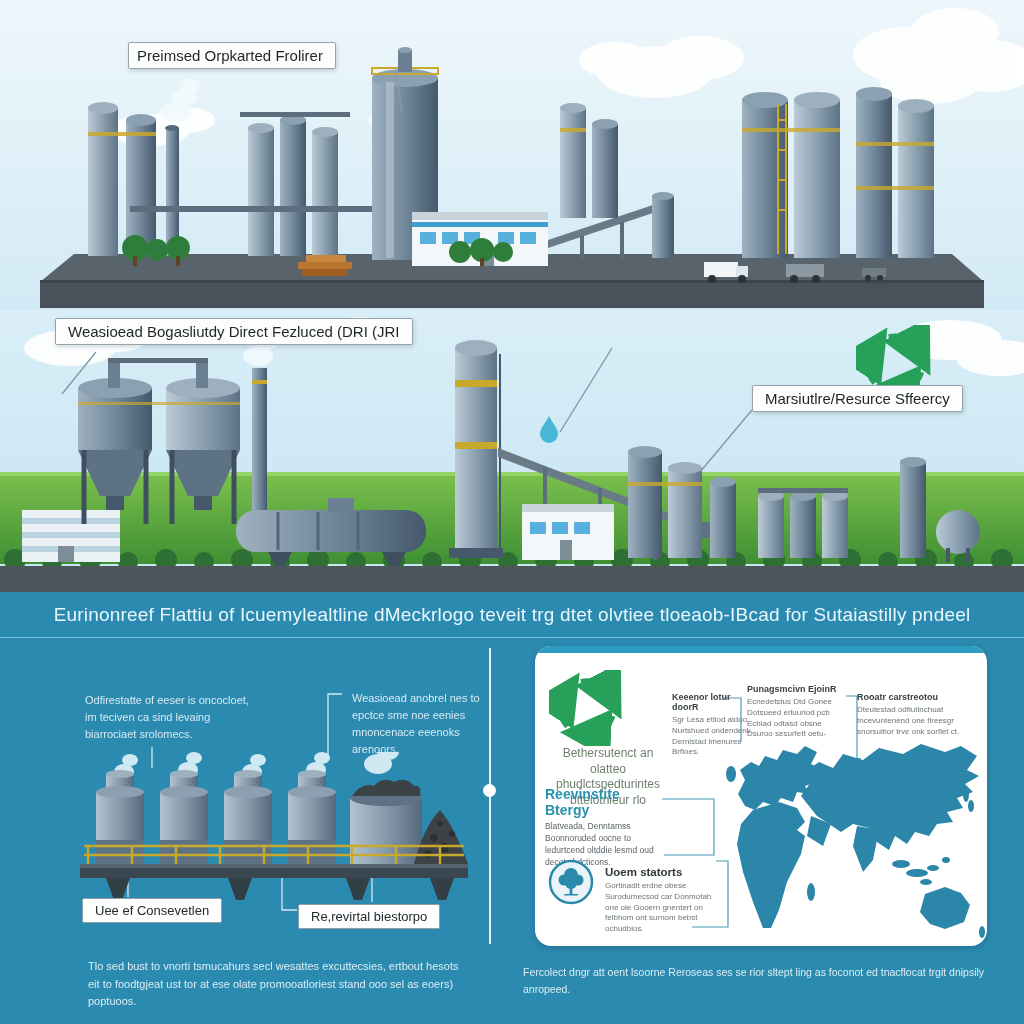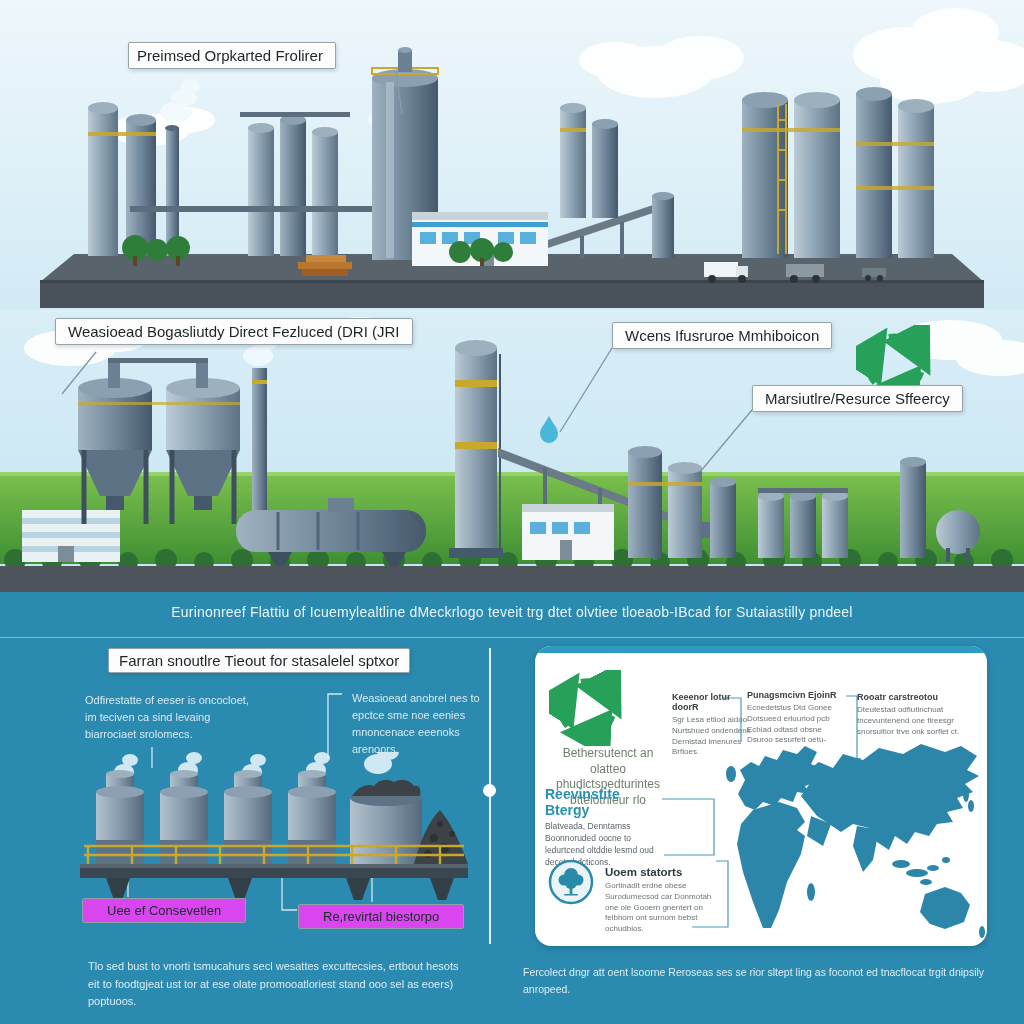--- a/index.html
+++ b/index.html
@@ -8,21 +8,21 @@
   .sec{position:absolute;left:0;width:1024px;}
   .sec-top{top:0;height:310px;background:linear-gradient(#eef7fb,#d2eaf5);}
   .sec-mid{top:310px;height:282px;background:linear-gradient(#d9eef7,#c6e5f2);}
   .sec-bottom{top:592px;height:432px;background:#2b8ab0;}
   .sec svg.scene{position:absolute;left:0;top:0;}
   .callout{position:absolute;background:#fdfdfd;border:1px solid #95a3aa;border-radius:2px;
            padding:4px 12px;font-size:15px;color:#1d2529;box-shadow:1px 2px 4px rgba(30,50,60,.18);
            white-space:nowrap;z-index:5;}
   .callout.small{font-size:13px;padding:3px 10px;}
   .banner{position:absolute;top:12px;left:0;width:1024px;text-align:center;
-          font-size:14px;color:#e9f6fb;letter-spacing:.2px;z-index:4;}
+          font-size:19px;color:#e9f6fb;letter-spacing:.2px;z-index:4;}
   .rule{position:absolute;top:45px;left:0;width:1024px;height:1px;background:rgba(215,240,249,.5);z-index:3;}
   .note{position:absolute;color:#d9eaf2;font-size:11px;line-height:1.55;z-index:4;}
   .vdivider{position:absolute;left:489px;top:56px;width:2px;height:296px;background:rgba(255,255,255,.85);z-index:3;}
   .vdot{position:absolute;left:483px;top:192px;width:13px;height:13px;border-radius:50%;background:#fff;z-index:4;}
   .panel{position:absolute;left:535px;top:54px;width:452px;height:300px;background:#ffffff;
          border-radius:16px;overflow:hidden;box-shadow:0 2px 6px rgba(10,40,55,.25);z-index:4;}
   .panel-topbar{position:absolute;top:0;left:0;width:100%;height:7px;background:#2e9cc2;}
   .panel-title{position:absolute;top:16px;left:62px;font-size:26px;font-weight:700;
                color:#15191b;letter-spacing:.4px;}
   .pcol{position:absolute;z-index:3;}
@@ -34,22 +34,22 @@
   .sub1 h3{margin:4px 0 3px 0;font-size:14px;font-weight:700;color:#2892ae;}
   .sub1 p{margin:0;font-size:8.5px;color:#5a646a;line-height:1.4;}
   .sub2{position:absolute;left:70px;top:208px;width:120px;z-index:3;}
   .sub2 h4{margin:12px 0 3px 0;font-size:11.5px;font-weight:700;color:#2f3a40;}
   .sub2 p{margin:0;font-size:8px;color:#6b7478;line-height:1.35;}
   .tree-badge{position:absolute;left:12px;top:212px;z-index:3;}
   .map-wrap{position:absolute;right:-6px;bottom:-4px;z-index:1;}
   .footer-cap{position:absolute;color:#dcedf4;z-index:4;line-height:1.6;}
   .fc-left{left:88px;top:366px;width:372px;font-size:11px;}
   .fc-right{left:523px;top:372px;width:478px;font-size:10.5px;}
-  .boxlabel{position:absolute;background:#d946ef;border:1px solid #8fa0a8;border-radius:2px;
-            padding:4px 24px;font-size:13px;color:#202a2f;white-space:nowrap;z-index:5;}
+  .boxlabel{position:absolute;background:#ffffff;border:1px solid #8fa0a8;border-radius:2px;
+            padding:4px 12px;font-size:13px;color:#202a2f;white-space:nowrap;z-index:5;}
   .recycle-mid{position:absolute;left:856px;top:15px;z-index:5;}
   .panel-recycle{position:absolute;left:14px;top:24px;z-index:3;}
 </style>
 </head>
 <body>
 
 <div class="stage">
 
   <div class="sec sec-top">
     <svg class="scene" width="1024" height="310" viewBox="0 0 1024 310">
@@ -385,42 +385,40 @@
           <path d="M0,0 L6,3 L0,6 Z" fill="#27a05a"></path>
         </marker>
       </defs>
       <g stroke="#27a05a" stroke-width="9" fill="none">
         <path d="M -6,-26 A 27,27 0 0 1 24,-12" marker-end="url(#ah1)"></path>
         <path d="M -6,-26 A 27,27 0 0 1 24,-12" marker-end="url(#ah1)" transform="rotate(120)"></path>
         <path d="M -6,-26 A 27,27 0 0 1 24,-12" marker-end="url(#ah1)" transform="rotate(240)"></path>
       </g>
     </svg>
     <div class="callout" style="left:55px;top:8px;"><span>Weasioead Bogasliutdy Direct Fezluced (DRI (JRI</span></div>
-    <div class="callout" style="left:612px;top:12px;"><span>Wcens Ifusruroe Mmhiboicon</span></div>
     <div class="callout" style="left:752px;top:75px;"><span>Marsiutlre/Resurce Sffeercy</span></div>
   </div>
 
   <div class="sec sec-bottom">
     <div class="banner">Eurinonreef Flattiu of Icuemylealtline dMeckrlogo teveit trg dtet olvtiee tloeaob-IBcad for Sutaiastilly pndeel</div>
     <div class="rule"></div>
 
     <svg class="scene" width="1024" height="432" viewBox="0 0 432" style="width:1024px;height:432px;">
       <g stroke="#e6f2f7" stroke-width="1.3" fill="none" opacity=".9">
         <path d="M152,155 V176"></path>
         <path d="M342,102 H328 V166"></path>
         <path d="M128,284 V305"></path>
         <path d="M282,284 V318 H297"></path>
         <path d="M372,284 V310"></path>
       </g>
     </svg>
 
     <div class="vdivider"></div>
     <div class="vdot"></div>
 
-    <div class="callout small" style="left:108px;top:56px;font-size:15px;"><span>Farran snoutlre Tieout for stasalelel sptxor</span></div>
 
     <div class="note" style="left:85px;top:100px;width:178px;">Odfirestatte of eeser is oncocloet, im teciven ca sind levaing biarrociaet srolomecs.</div>
     <div class="note" style="left:352px;top:98px;width:132px;">Weasioead anobrel nes to epctce sme noe eenies mnoncenace eeenoks arenoors.</div>
 
     <svg class="scene" style="left:78px;top:160px;" width="392" height="158" viewBox="0 0 392 158">
       <defs>
         <linearGradient id="fg1" x1="0" y1="0" x2="1" y2="0">
           <stop offset="0" stop-color="#b3c2ce"></stop>
             <stop offset=".5" stop-color="#869aab"></stop>
             <stop offset="1" stop-color="#55697c"></stop>
@@ -560,21 +558,21 @@
           <path d="M -6,-26 A 27,27 0 0 1 24,-12" marker-end="url(#ah2)"></path>
           <path d="M -6,-26 A 27,27 0 0 1 24,-12" marker-end="url(#ah2)" transform="rotate(120)"></path>
           <path d="M -6,-26 A 27,27 0 0 1 24,-12" marker-end="url(#ah2)" transform="rotate(240)"></path>
         </g>
       </svg>
 
       <div class="pcol" style="left:108px;top:46px;width:82px;margin-left:29px;">
         <h4>Keeenor lotur doorR</h4>
         <p>Sgr Lesa etliod aidoo Nurtshued ondendenk Dernistad imenures Brfloes.</p>
       </div>
-      <div class="pcol" style="left:212px;top:44px;width:92px;">
+      <div class="pcol" style="left:212px;top:38px;width:92px;">
         <h4>Punagsmcivn EjoinR</h4>
         <p>Ecnedetstus Dtd Gonee Dotsueed erluuriod pcb Echiad odtasd obsne Dsuroo sesurfett oetu-</p>
       </div>
       <div class="pcol" style="left:322px;top:46px;width:104px;">
         <h4>Rooatr carstreotou</h4>
         <p>Dteutestad odfiutinchuat tncevuntenend one fireesgr snorsuitior trve onk sorflet ct.</p>
       </div>
 
       <div class="pcap">Bethersutenct an olatteo phudlctspedturintes bttelotnieur rlo</div>
 

